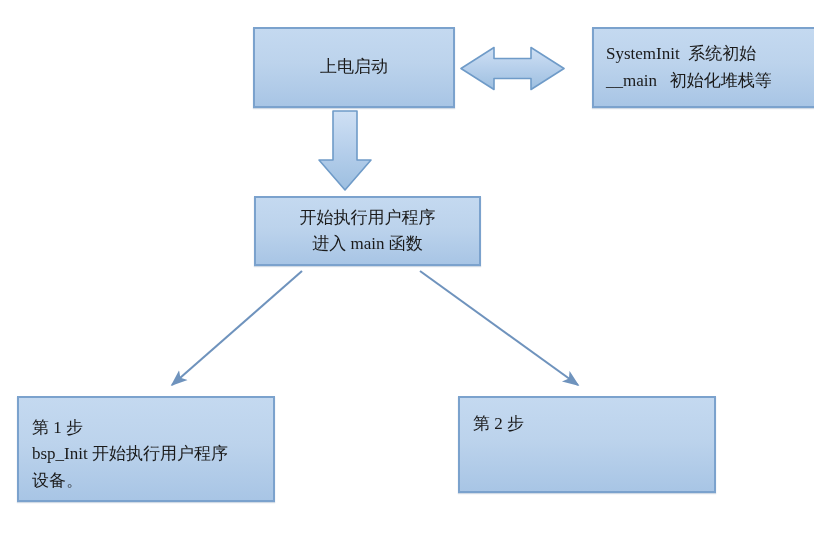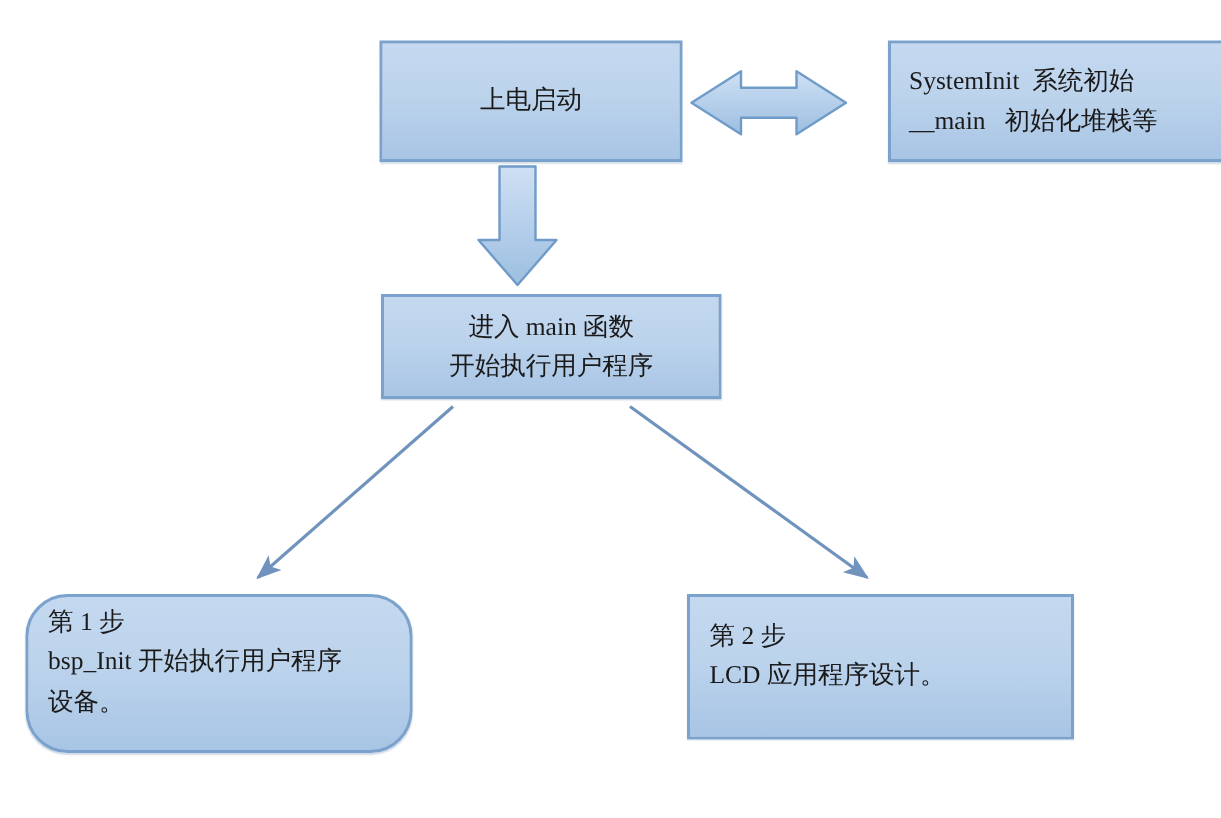--- a/index.html
+++ b/index.html
@@ -60,22 +60,21 @@
     left: 254px;
     top: 196px;
     width: 227px;
     height: 70px;
   }
   #node-step1 {
     left: 17px;
     top: 396px;
     width: 258px;
     height: 106px;
-    padding: 4px 0 0 13px;
-    border-radius: 28px;
+    padding: 17px 0 0 13px;
   }
   #node-step2 {
     left: 458px;
     top: 396px;
     width: 258px;
     height: 97px;
     padding: 13px 0 0 13px;
   }
   .svg-layer {
     position: absolute;
@@ -129,28 +128,27 @@
   <div class="node centered" id="node-power-on">
     <div class="line">上电启动</div>
   </div>
 
   <div class="node lefted" id="node-system-init" style="justify-content:center;">
     <div class="line">SystemInit  系统初始</div>
     <div class="line">__main   初始化堆栈等</div>
   </div>
 
   <div class="node centered" id="node-main-entry">
+    <div class="line">开始执行用户程序</div>
     <div class="line">进入 main 函数</div>
-    <div class="line">开始执行用户程序</div>
   </div>
 
   <div class="node lefted" id="node-step1">
     <div class="line">第 1 步</div>
     <div class="line">bsp_Init 开始执行用户程序</div>
     <div class="line">设备。</div>
   </div>
 
   <div class="node lefted" id="node-step2">
     <div class="line">第 2 步</div>
-    <div class="line">LCD 应用程序设计。</div>
   </div>
 
 </div>
 
 </body></html>

